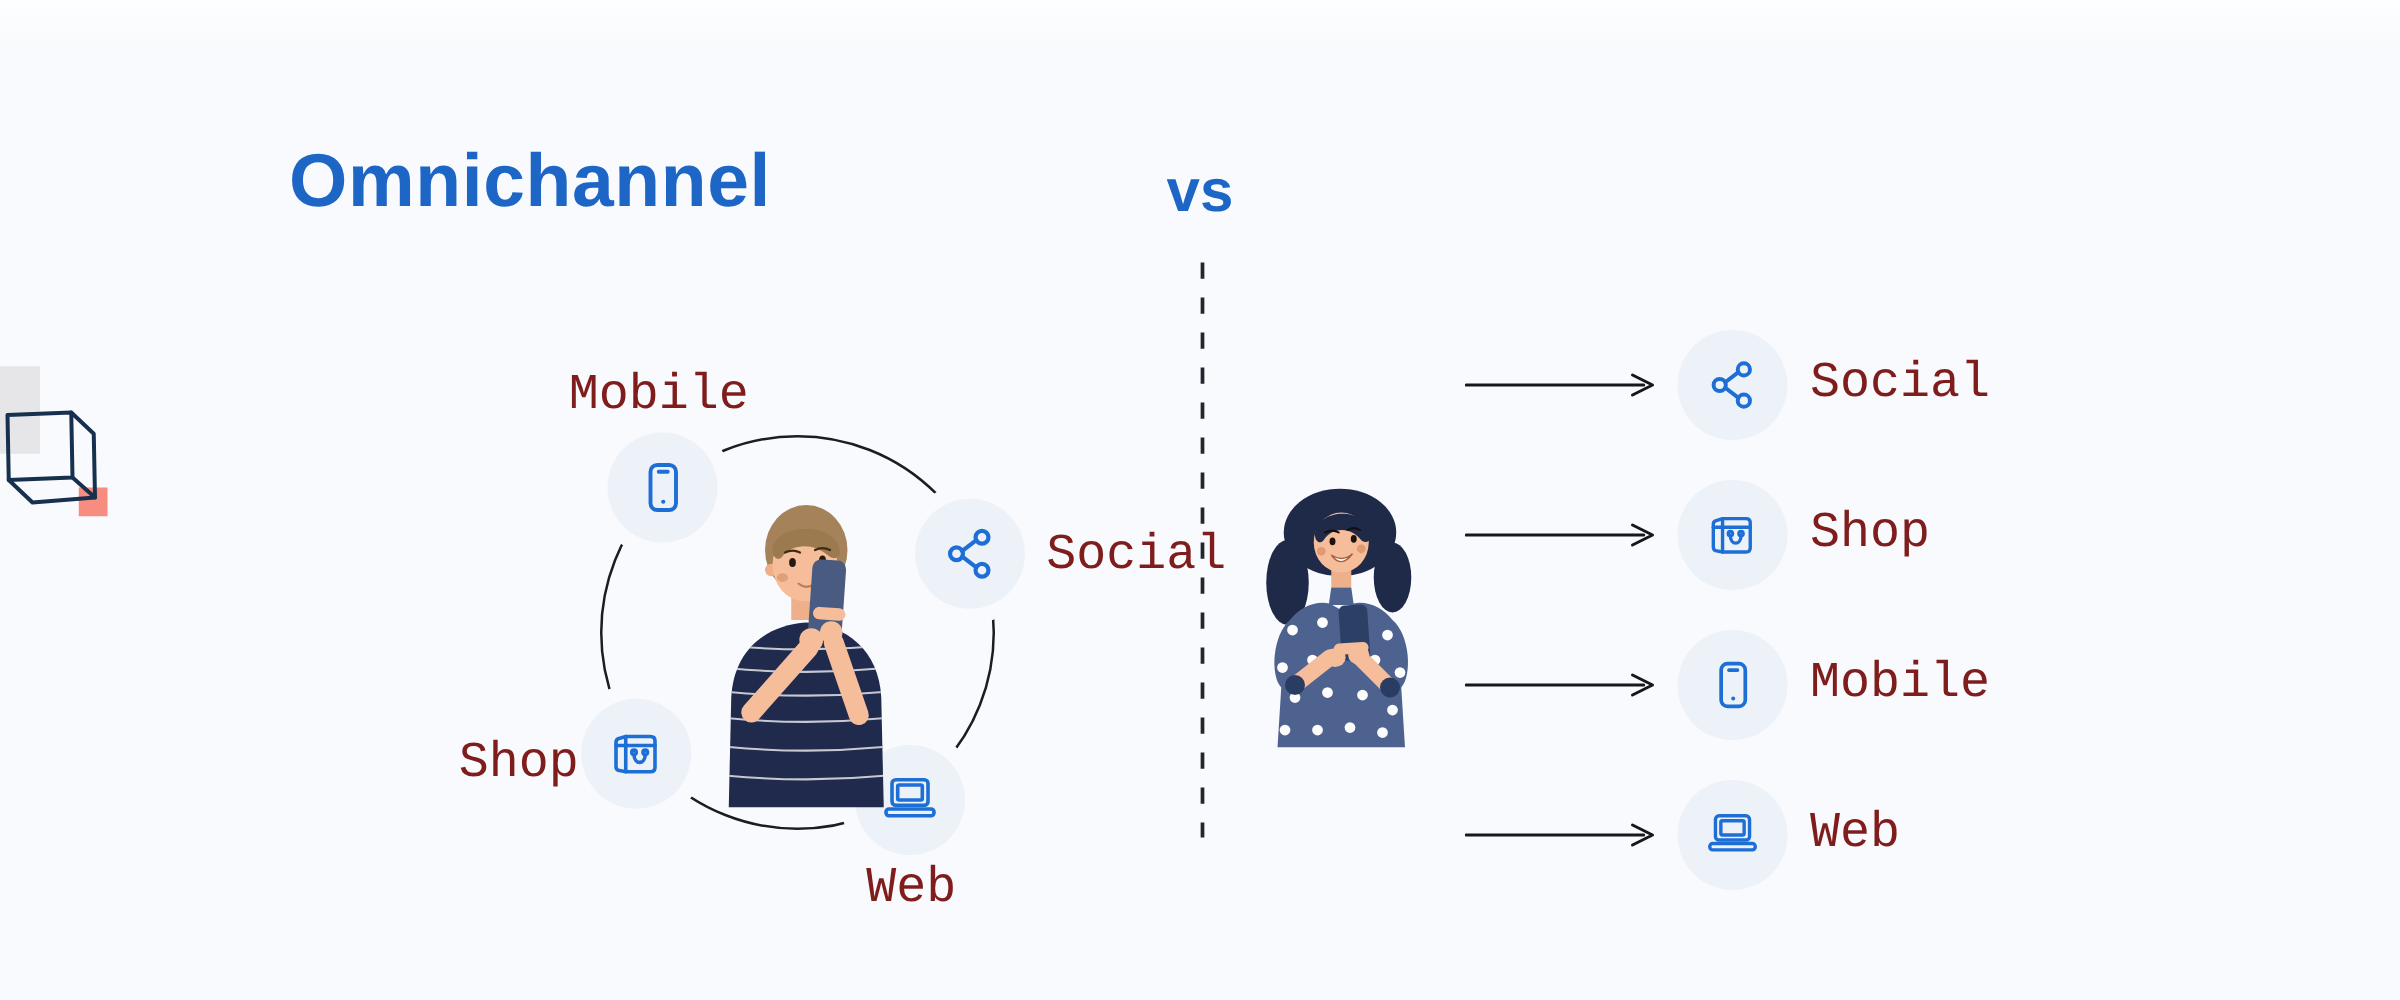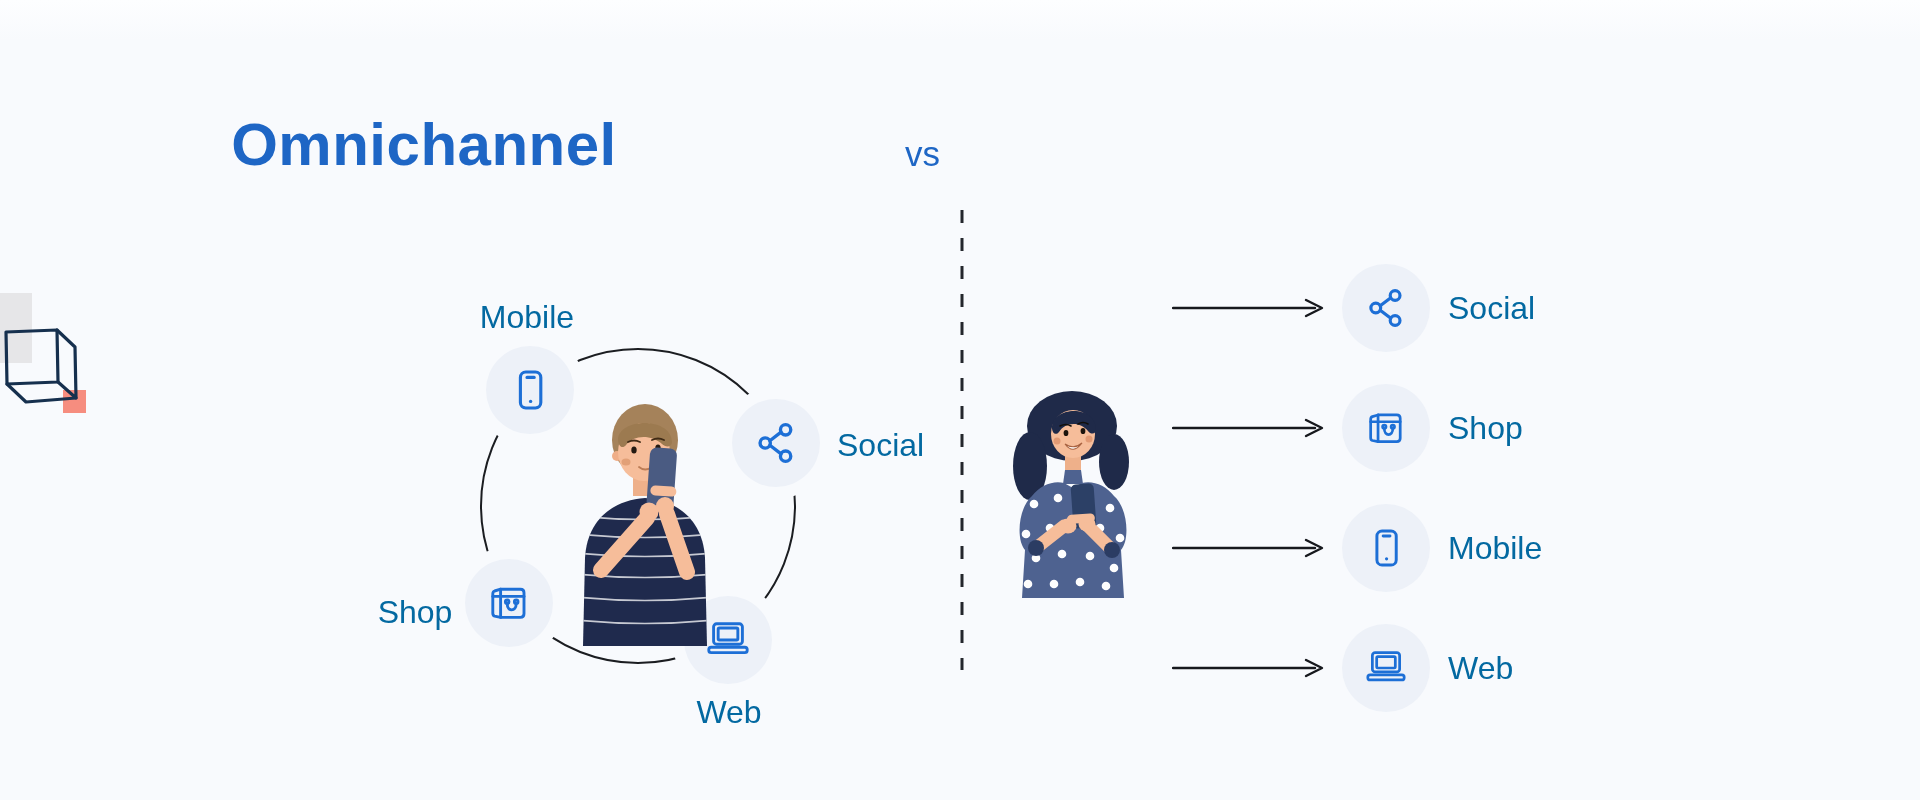--- a/index.html
+++ b/index.html
@@ -9,25 +9,25 @@
     background:linear-gradient(180deg,#fdfeff 0%,#f8fafd 5%,#f8fafd 100%);
     position:relative;
   }
   .canvas{position:absolute;inset:0;width:1920px;height:800px;}
   .abs{position:absolute;}
   .title{
     font-size:60px;font-weight:700;color:#1e66c5;
     text-align:center;letter-spacing:.5px;line-height:70px;white-space:nowrap;
   }
   .vs{
-    font-size:35px;font-weight:400;color:#1e66c5;
-    text-align:left;line-height:60px;
+    font-size:48px;font-weight:700;color:#1e66c5;
+    text-align:center;line-height:60px;
   }
   .label{
-    font-size:32px;color:#0369a1;line-height:38px;white-space:nowrap;
+    font-size:40px;color:#7f1d1d;line-height:38px;white-space:nowrap;font-family:Liberation Mono, monospace;
   }
   .label.center{text-align:center;}
   .row{
     position:absolute;left:1172px;height:88px;display:flex;align-items:center;
   }
   .row .arrow-wrap{width:156px;height:22px;flex:0 0 auto;}
   .node{
     width:88px;height:88px;border-radius:50%;background:#edf1f8;
     display:flex;align-items:center;justify-content:center;flex:0 0 auto;
     margin-left:14px;

